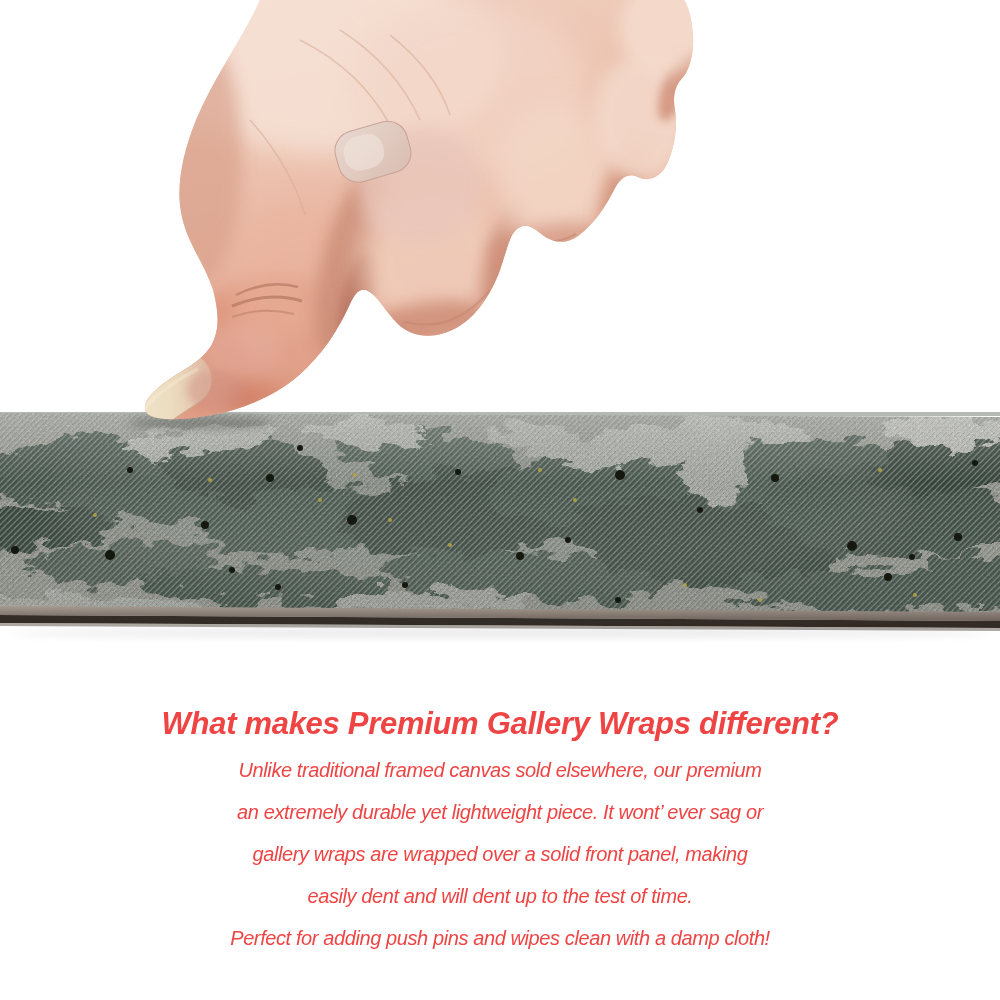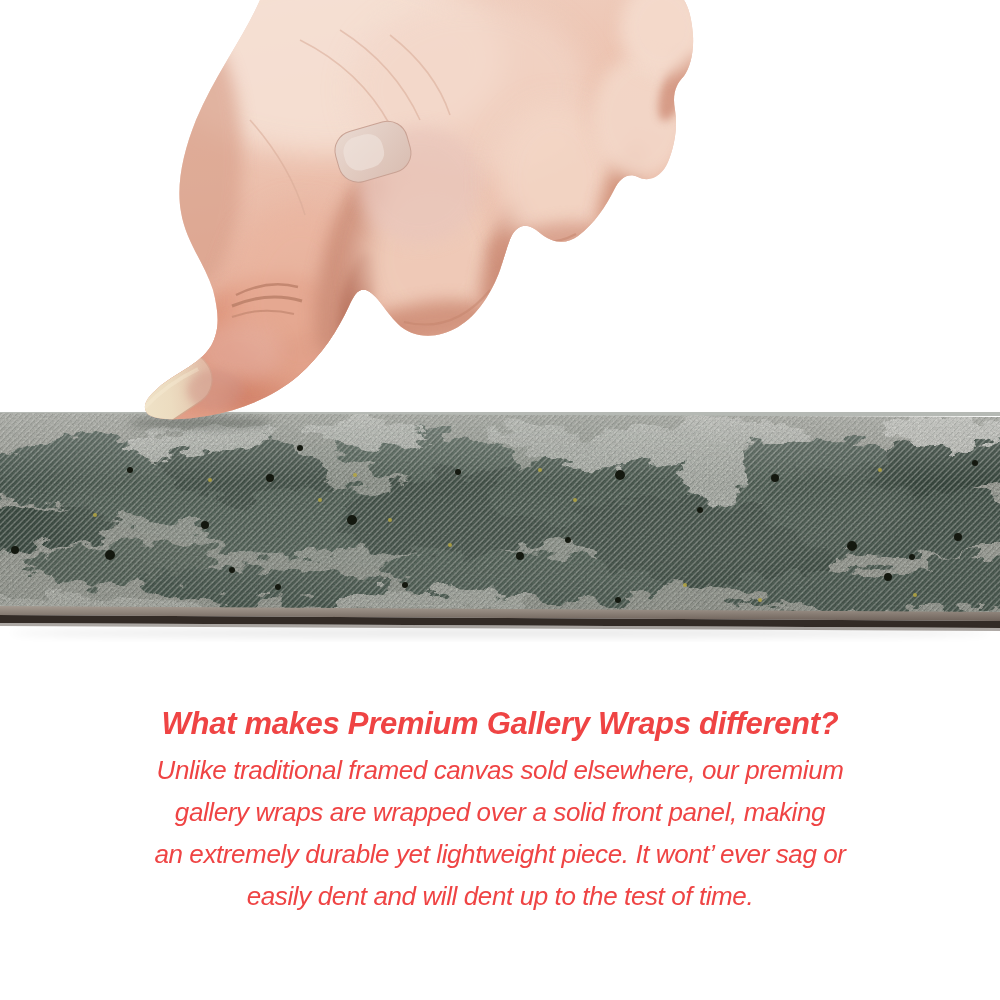--- a/index.html
+++ b/index.html
@@ -24,21 +24,21 @@
     font-size:31px;
     font-weight:600;
     letter-spacing:-0.3px;
     line-height:40px;
   }
   .copy .bodytext{
     margin:7px 0 0 0;
   }
   .copy .bodyline{
     margin:4px;
-    font-size:26px;
+    font-size:20px;
     font-weight:400;
     letter-spacing:-0.4px;
     line-height:38px;
     white-space:nowrap;
   }
 </style>
 </head>
 <body>
 
 <div class="stage">
@@ -288,19 +288,20 @@
         <ellipse cx="240" cy="352" rx="42" ry="30" fill="#e3ab9b" opacity="0.6" filter="url(#b8)"></ellipse>
         <ellipse cx="215" cy="390" rx="28" ry="20" fill="#cf9385" opacity="0.5" filter="url(#b4)"></ellipse>
       </g>
     </g>
   </svg>
 
   <div class="copy">
     <h2 class="heading">What makes Premium Gallery Wraps different?</h2>
     <div class="bodytext">
       <p class="bodyline">Unlike traditional framed canvas sold elsewhere, our premium</p>
+      <p class="bodyline">an extremely durable yet lightweight piece. It wont’ ever sag or</p>
       <p class="bodyline">gallery wraps are wrapped over a solid front panel, making</p>
-      <p class="bodyline">an extremely durable yet lightweight piece. It wont’ ever sag or</p>
       <p class="bodyline">easily dent and will dent up to the test of time.</p>
+      <p class="bodyline">Perfect for adding push pins and wipes clean with a damp cloth!</p>
     </div>
   </div>
 
 </div>
 
 </body></html>

